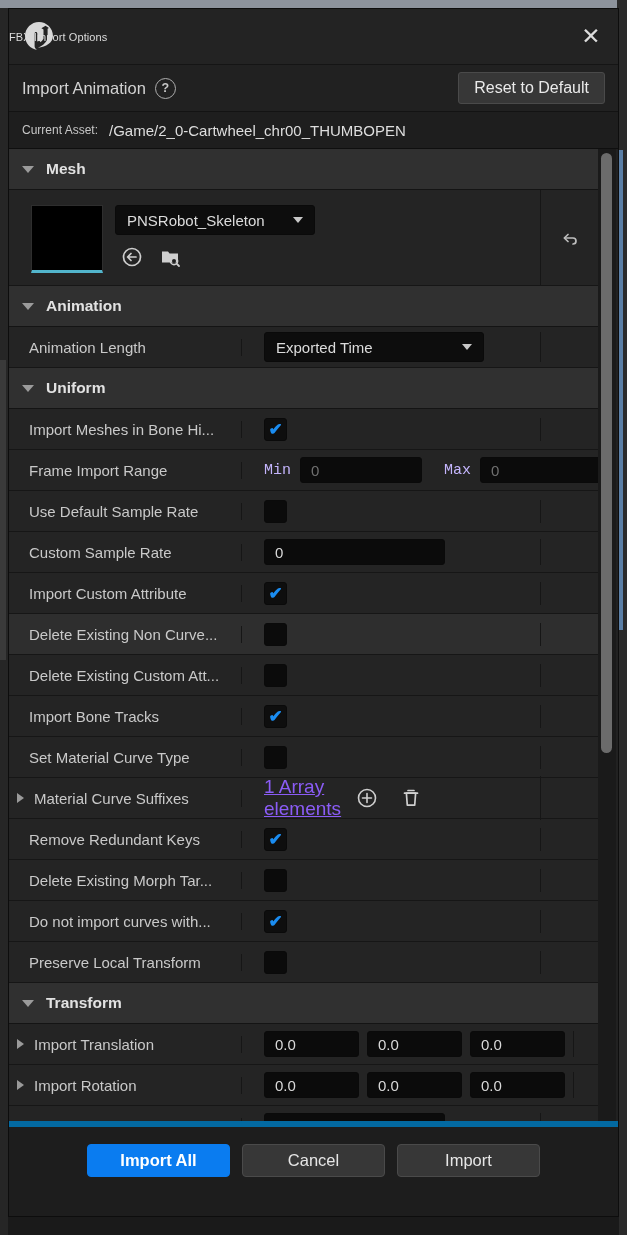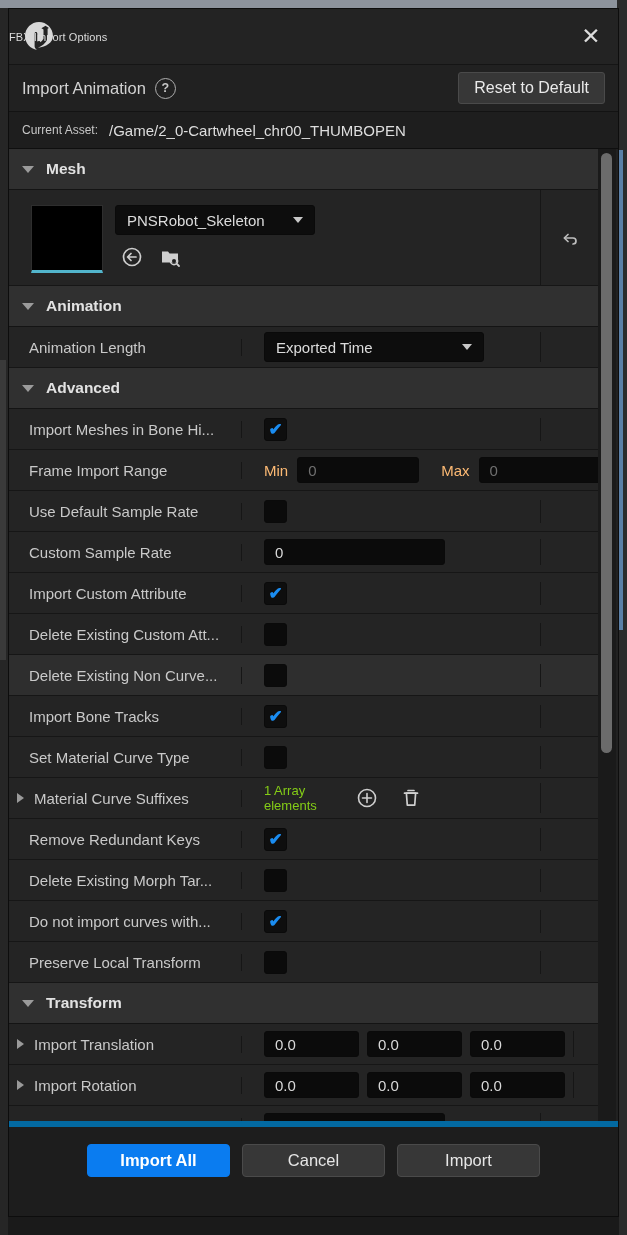--- a/index.html
+++ b/index.html
@@ -77,36 +77,36 @@
   .cb.on{background:#0e0e0e;}
   .cb .tick{color:#1a8cf0;font-size:17px;line-height:1;font-weight:bold;}
 
   .tfield{background:#0b0b0b;border:1px solid #0a0a0a;border-radius:3px;height:26px;
           display:flex;align-items:center;padding:0 10px;box-sizing:border-box;
           color:#d9d9d9;font-size:15px;cursor:text;}
   .tfield.ph{color:#707070;}
   .w-sample{width:181px;}
   .w-vec{width:95px;margin-right:8px;justify-content:flex-start;}
   .w-scale{width:181px;}
-  .minmax-lbl{color:#fdba74;font-size:15px;margin-right:9px;}
+  .minmax-lbl{color:#c4b5fd;font-size:15px;margin-right:9px;font-family:Liberation Mono, monospace;}
 
   .combo{background:#0d0d0d;border:1px solid #0a0a0a;border-radius:3px;height:30px;width:200px;
          display:flex;align-items:center;justify-content:space-between;padding:0 11px;
          box-sizing:border-box;color:#dcdcdc;font-size:15px;cursor:pointer;}
   .combo .chev{width:0;height:0;border-left:5.5px solid transparent;border-right:5.5px solid transparent;
                border-top:6.5px solid #c8c8c8;}
   .combo.anim{width:220px;}
 
   .thumb{width:72px;height:68px;background:#000;border:1px solid #2e2e2e;
          border-bottom:3px solid #52b5cc;box-sizing:border-box;cursor:pointer;}
   .skel-right{display:flex;flex-direction:column;margin-left:12px;}
   .skel-icons{display:flex;align-items:center;margin-top:11px;padding-left:6px;}
   .ic{color:#cfcfcf;margin-right:16px;cursor:pointer;display:flex;align-items:center;}
 
-  .arr-count{color:#84cc16;font-size:13px;}
+  .arr-count{color:#8b5cf6;font-size:19px;text-decoration:underline;}
   .arr-btns{display:flex;align-items:center;margin-left:auto;margin-right:96px;}
   .arr-btns .ic{margin-left:0;margin-right:22px;}
 
   
   .sbar-track{position:absolute;right:2px;top:0;width:18px;height:100%;background:#1a1a1a;}
   .sbar-thumb{position:absolute;right:4px;width:11px;background:#6b6b6b;border-radius:6px;cursor:pointer;}
 
   
   .footer{height:95px;min-height:95px;background:#1d1d1d;display:flex;justify-content:center;
           padding-top:17px;box-sizing:border-box;border-top:6px solid #0369a1;}
@@ -198,21 +198,21 @@
           <div class="cell-val">
             <div class="combo anim">
               <span>Exported Time</span>
               <span class="chev"></span>
             </div>
           </div>
           <div class="cell-reset"></div>
         </div>
         <div class="cat">
           <div class="arrow"></div>
-          <span class="name">Advanced</span>
+          <span class="name">Uniform</span>
         </div>
         <div class="row">
           <div class="cell-name">
             <span class="lbl">Import Meshes in Bone Hi...</span>
           </div>
           <div class="cell-val">
             <div class="cb on">
               <span class="tick">✔</span>
             </div>
           </div>
@@ -252,32 +252,32 @@
           <div class="cell-name">
             <span class="lbl">Import Custom Attribute</span>
           </div>
           <div class="cell-val">
             <div class="cb on">
               <span class="tick">✔</span>
             </div>
           </div>
           <div class="cell-reset"></div>
         </div>
+        <div class="row hl">
+          <div class="cell-name">
+            <span class="lbl">Delete Existing Non Curve...</span>
+          </div>
+          <div class="cell-val">
+            <div class="cb"></div>
+          </div>
+          <div class="cell-reset"></div>
+        </div>
         <div class="row">
           <div class="cell-name">
             <span class="lbl">Delete Existing Custom Att...</span>
-          </div>
-          <div class="cell-val">
-            <div class="cb"></div>
-          </div>
-          <div class="cell-reset"></div>
-        </div>
-        <div class="row hl">
-          <div class="cell-name">
-            <span class="lbl">Delete Existing Non Curve...</span>
           </div>
           <div class="cell-val">
             <div class="cb"></div>
           </div>
           <div class="cell-reset"></div>
         </div>
         <div class="row">
           <div class="cell-name">
             <span class="lbl">Import Bone Tracks</span>
           </div>

